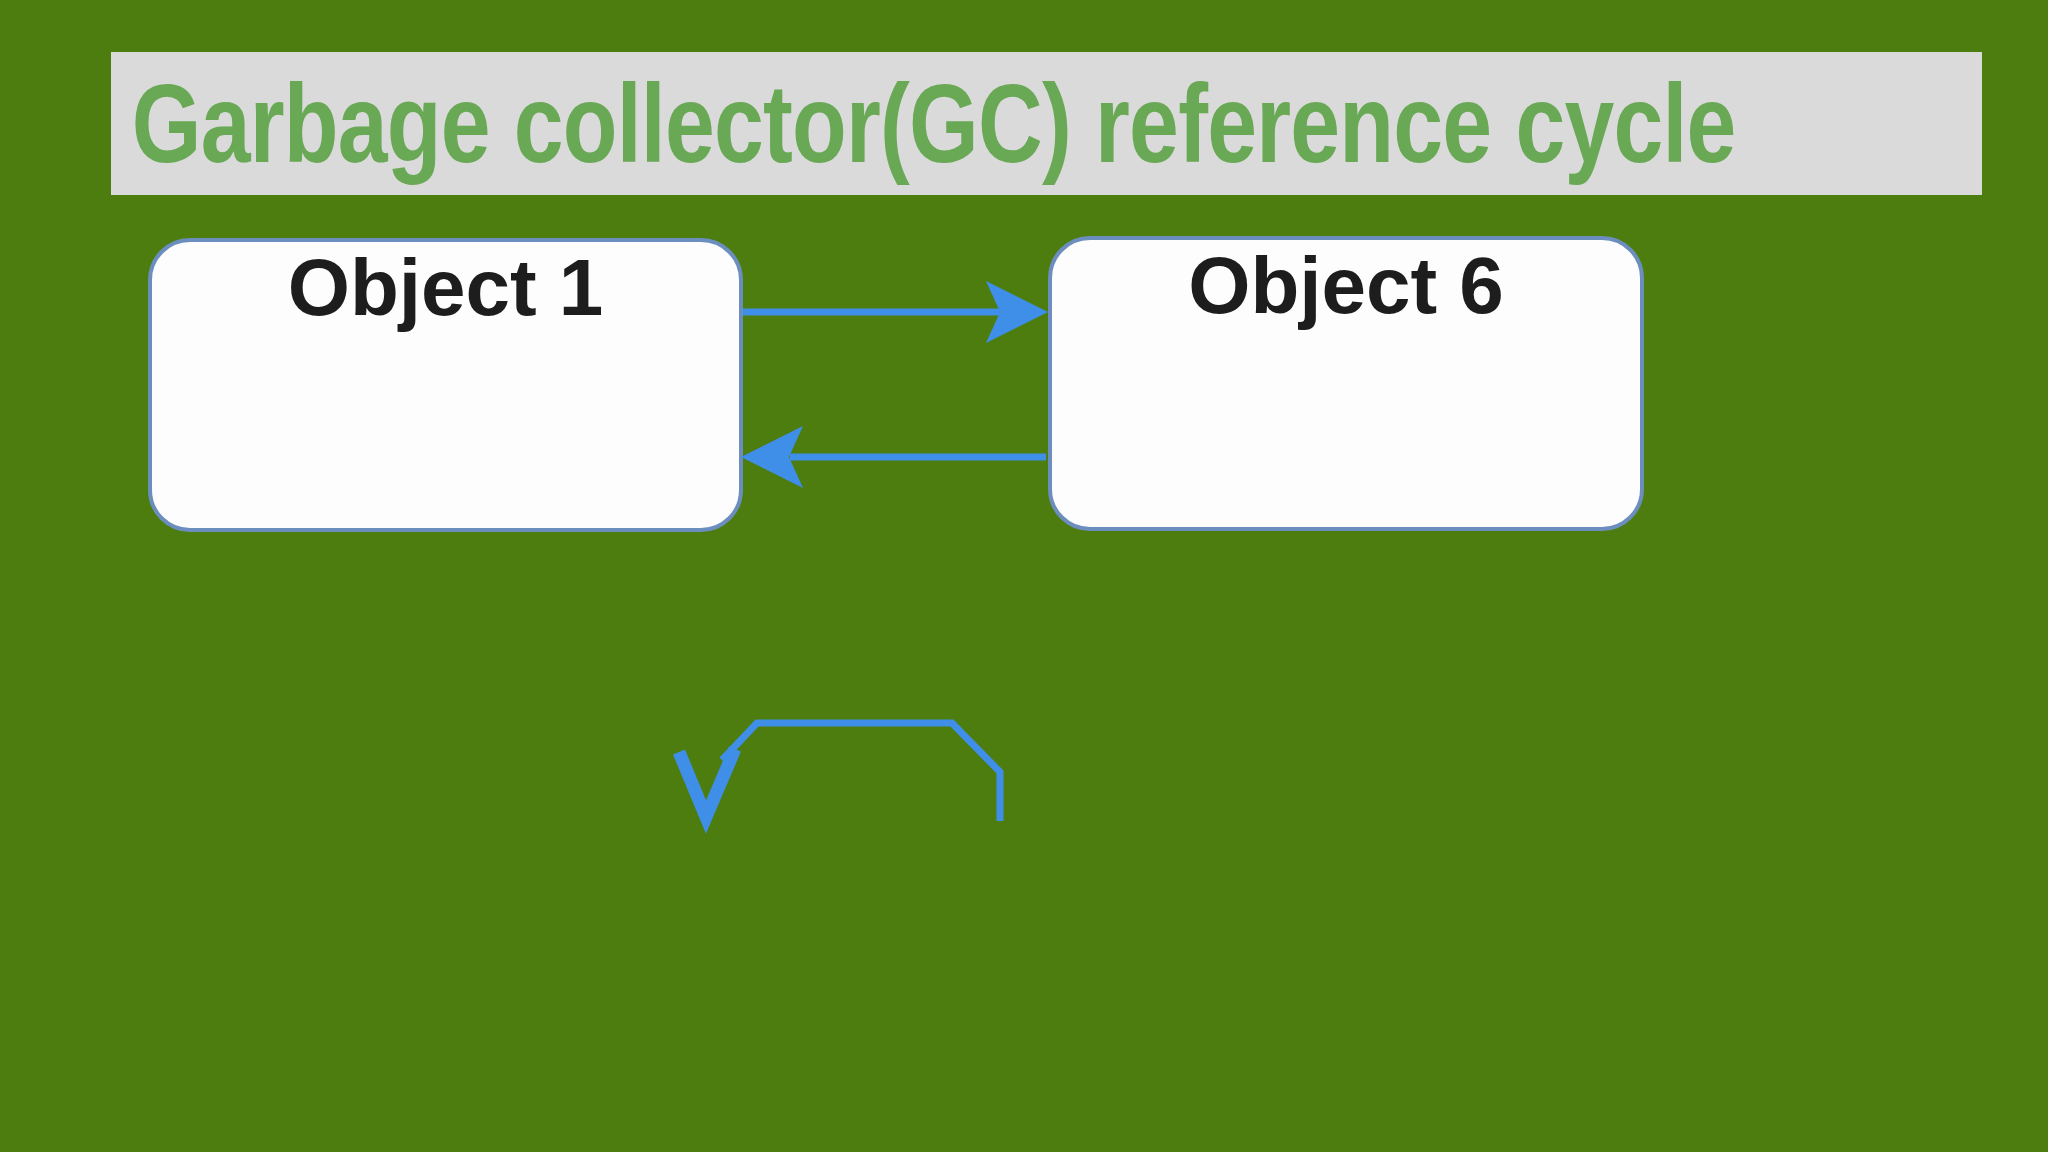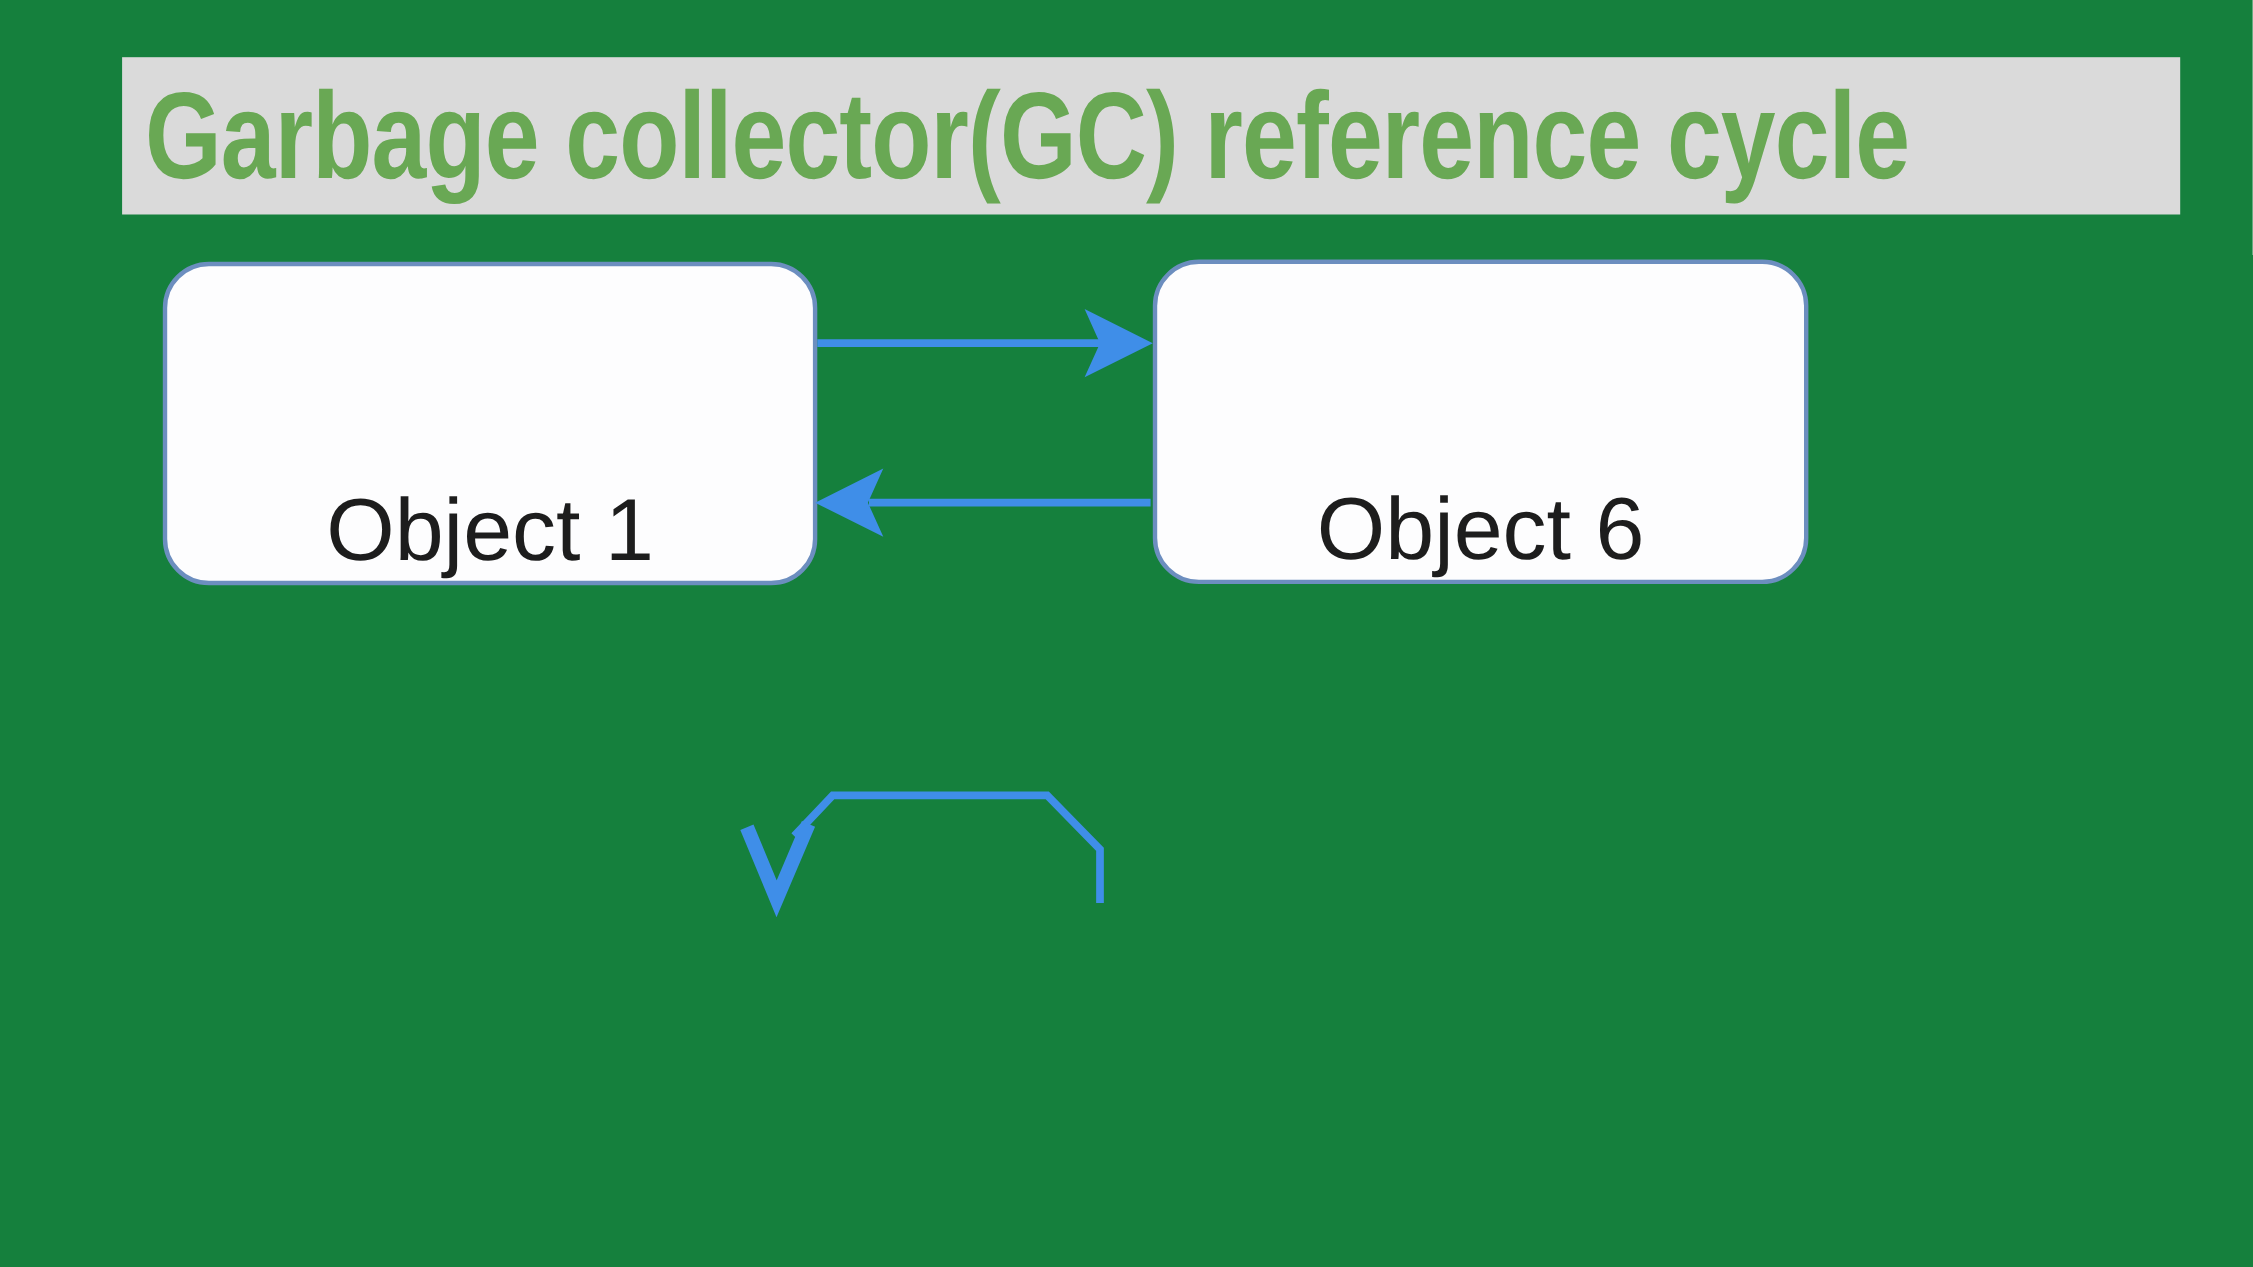--- a/index.html
+++ b/index.html
@@ -5,21 +5,21 @@
   html, body {
     margin: 0;
     padding: 0;
     background: #ffffff;
     font-family: "Liberation Sans", sans-serif;
   }
   .stage {
     position: relative;
     width: 2048px;
     height: 1152px;
-    background: #15803d;
+    background: #4d7c0f;
     overflow: hidden;
   }
   .title-bar {
     position: absolute;
     left: 111px;
     top: 52px;
     width: 1871px;
     height: 143px;
     background: #dadada;
     display: flex;
@@ -36,22 +36,23 @@
     transform-origin: left center;
     letter-spacing: -1px;
   }
   .node {
     position: absolute;
     box-sizing: border-box;
     background: #fdfdfe;
     border: 4px solid #6c8ebf;
     border-radius: 42px;
     display: flex;
-    align-items: flex-end;
+    align-items: flex-start;
     justify-content: center;
+    font-weight: bold;
   }
   .node-label {
     font-size: 80px;
     color: #1d1d1d;
     letter-spacing: 0px;
   }
   .node-object1 { left: 148px;  top: 238px; width: 595px; height: 294px; }
   .node-object2 { left: 1048px; top: 236px; width: 596px; height: 295px; }
   .node-lst     { left: 560px;  top: 823px; width: 590px; height: 292px; }
   .edges {

